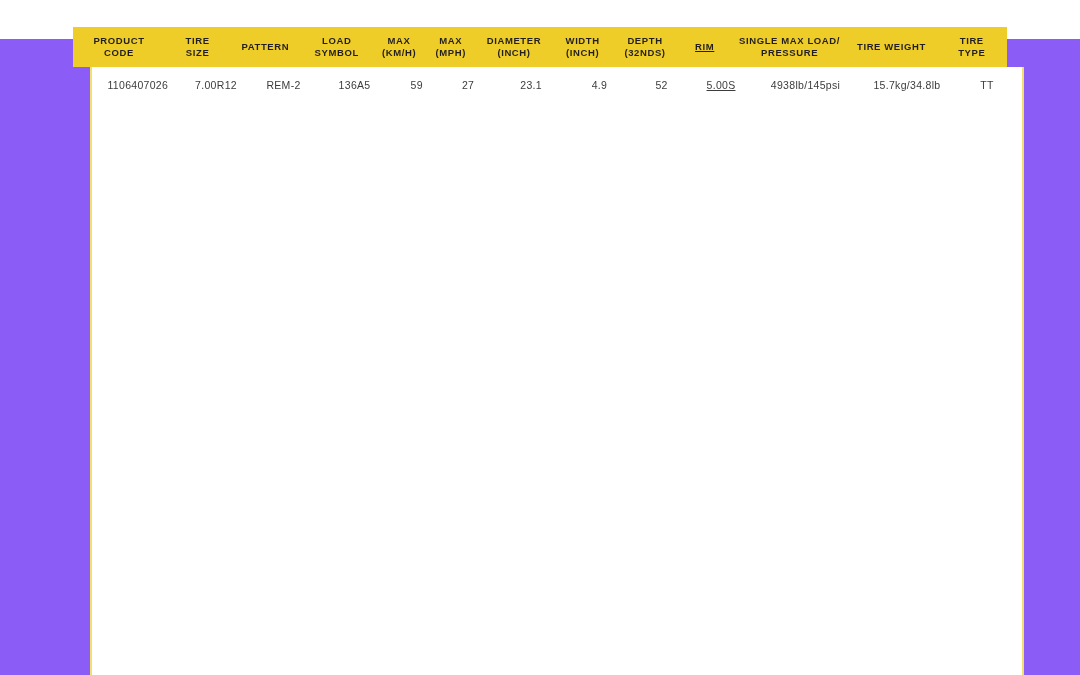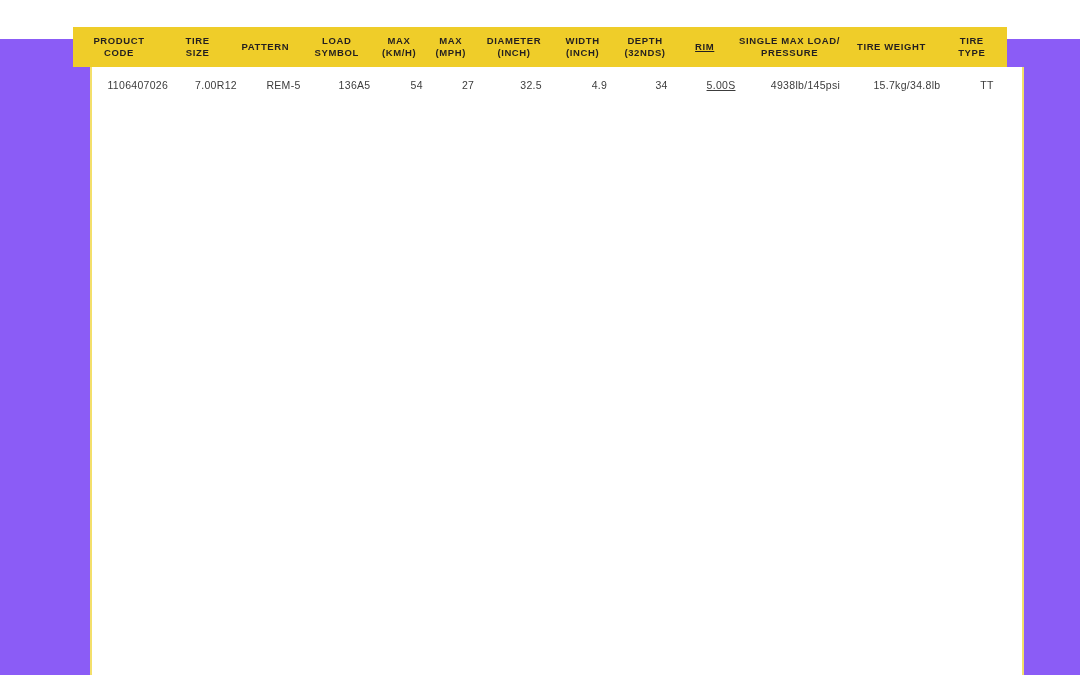--- a/index.html
+++ b/index.html
@@ -182,27 +182,27 @@
         <span class="l2">TYPE</span>
       </div>
 
     </div>
 
     <div class="tbody">
 
       <div class="trow">
         <div class="td c0">1106407026</div>
         <div class="td c1">7.00R12</div>
-        <div class="td c2">REM-5</div>
+        <div class="td c2">REM-2</div>
         <div class="td c3">136A5</div>
-        <div class="td c4">54</div>
+        <div class="td c4">59</div>
         <div class="td c5">27</div>
-        <div class="td c6">32.5</div>
+        <div class="td c6">23.1</div>
         <div class="td c7">4.9</div>
-        <div class="td c8">34</div>
+        <div class="td c8">52</div>
         <div class="td c9">5.00S</div>
         <div class="td c10">4938lb/145psi</div>
         <div class="td c11">15.7kg/34.8lb</div>
         <div class="td c12">TT</div>
       </div>
 
     </div>
 
   </div>
 

